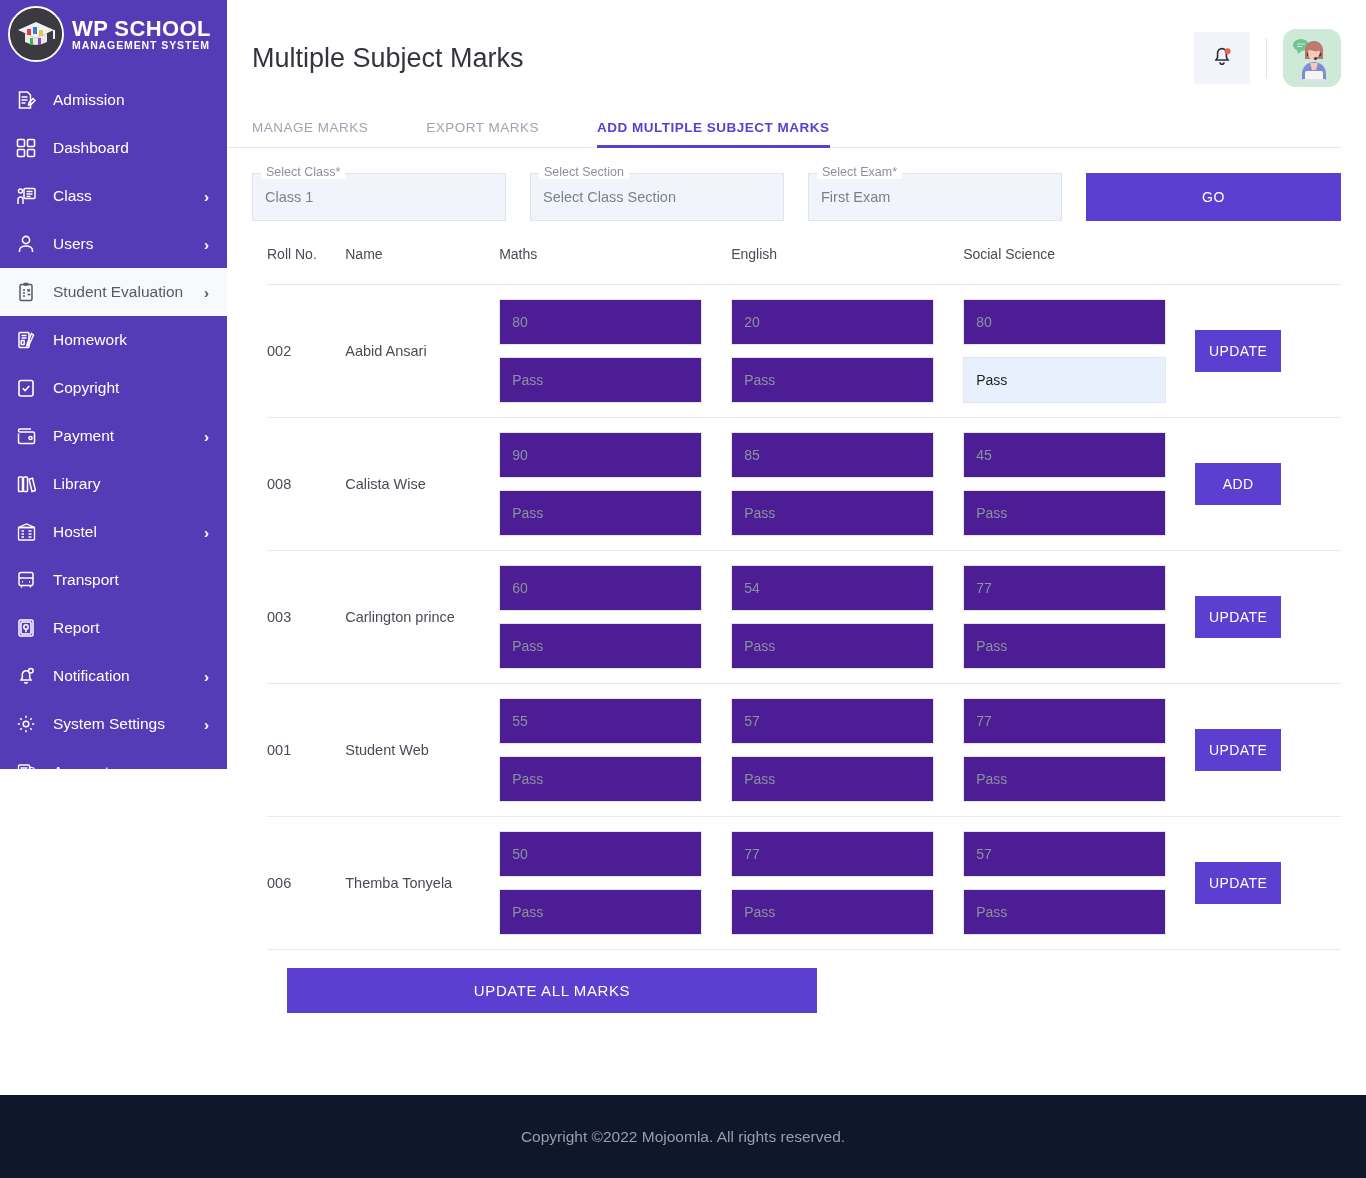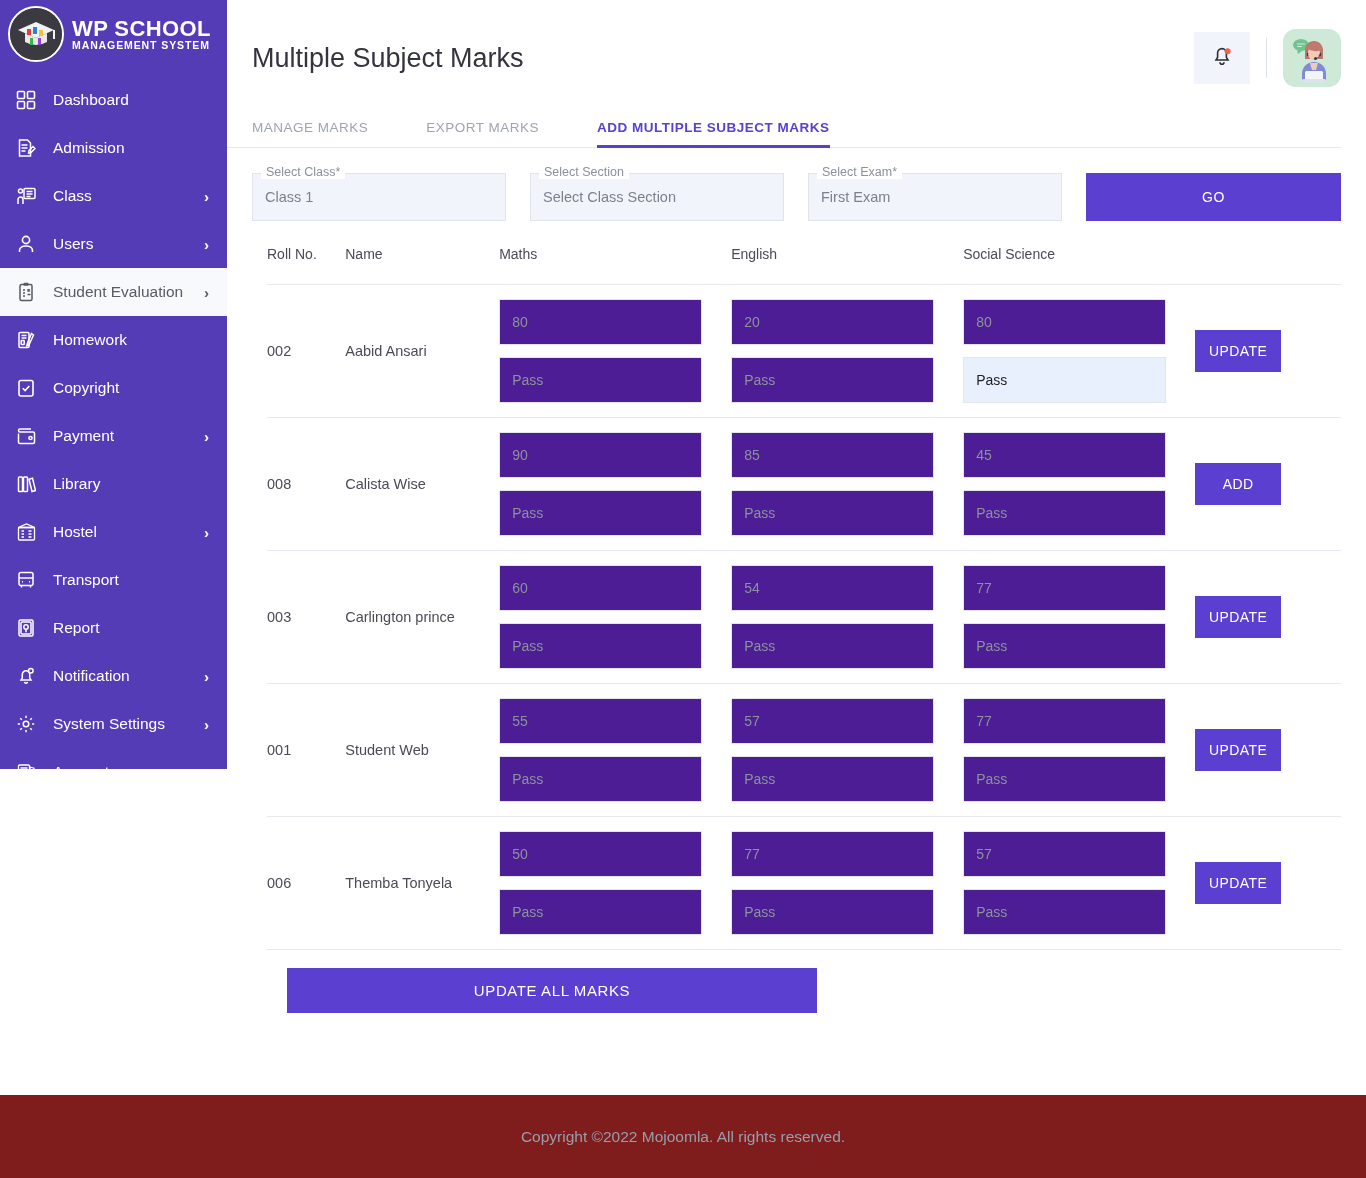--- a/index.html
+++ b/index.html
@@ -229,21 +229,21 @@
     font-size: 15px; letter-spacing: .6px;
     border: none; cursor: pointer;
     display: flex; align-items: center; justify-content: center;
     font-family: "Liberation Sans", sans-serif;
   }
 
   
   .footer {
     position: absolute; left: 0; top: 1095px;
     width: 1366px; height: 83px;
-    background: #7f1d1d;
+    background: #0f172a;
     display: flex; align-items: center; justify-content: center;
   }
   .footer-text { font-size: 15.5px; color: #9a9dac; }
 </style>
 </head>
 <body>
 
 <div class="app">
 
   <aside class="sidebar">
@@ -264,39 +264,39 @@
       <div class="brand-text">
         <div class="brand-title">WP SCHOOL</div>
         <div class="brand-sub">MANAGEMENT SYSTEM</div>
       </div>
     </div>
 
     <nav class="nav">
 
       <div class="nav-item">
         <span class="ico">
+          <svg width="20" height="20" viewBox="0 0 20 20" fill="none" stroke="currentColor" stroke-width="1.5">
+            <path d="M3.5 2h8l3 3v13h-11z"></path>
+              <path d="M5.5 7h6M5.5 10h6M5.5 13h4"></path>
+            <path d="M13 12.5l4-4 2 2-4 4-2.4.6z" fill="none"></path>
+          </svg>
+        </span>
+        <span class="lbl">Admission</span>
+      </div>
+
+      <div class="nav-item">
+        <span class="ico">
           <svg width="20" height="20" viewBox="0 0 20 20" fill="none" stroke="currentColor" stroke-width="1.6">
             <rect x="1.5" y="1.5" width="7" height="7" rx="1"></rect>
               <rect x="11.5" y="1.5" width="7" height="7" rx="1"></rect>
             <rect x="1.5" y="11.5" width="7" height="7" rx="1"></rect>
               <rect x="11.5" y="11.5" width="7" height="7" rx="1"></rect>
           </svg>
         </span>
         <span class="lbl">Dashboard</span>
-      </div>
-
-      <div class="nav-item">
-        <span class="ico">
-          <svg width="20" height="20" viewBox="0 0 20 20" fill="none" stroke="currentColor" stroke-width="1.5">
-            <path d="M3.5 2h8l3 3v13h-11z"></path>
-              <path d="M5.5 7h6M5.5 10h6M5.5 13h4"></path>
-            <path d="M13 12.5l4-4 2 2-4 4-2.4.6z" fill="none"></path>
-          </svg>
-        </span>
-        <span class="lbl">Admission</span>
       </div>
 
       <div class="nav-item">
         <span class="ico">
           <svg width="21" height="21" viewBox="0 0 21 21" fill="none" stroke="currentColor" stroke-width="1.5">
             <rect x="8" y="2.5" width="11" height="10" rx="1"></rect>
               <path d="M10.5 5.5h6M10.5 8h6M10.5 10.5h4"></path>
             <circle cx="4.5" cy="5" r="2"></circle>
               <path d="M2 18v-4.5a2.5 2.5 0 0 1 5 0V18"></path>
           </svg>

